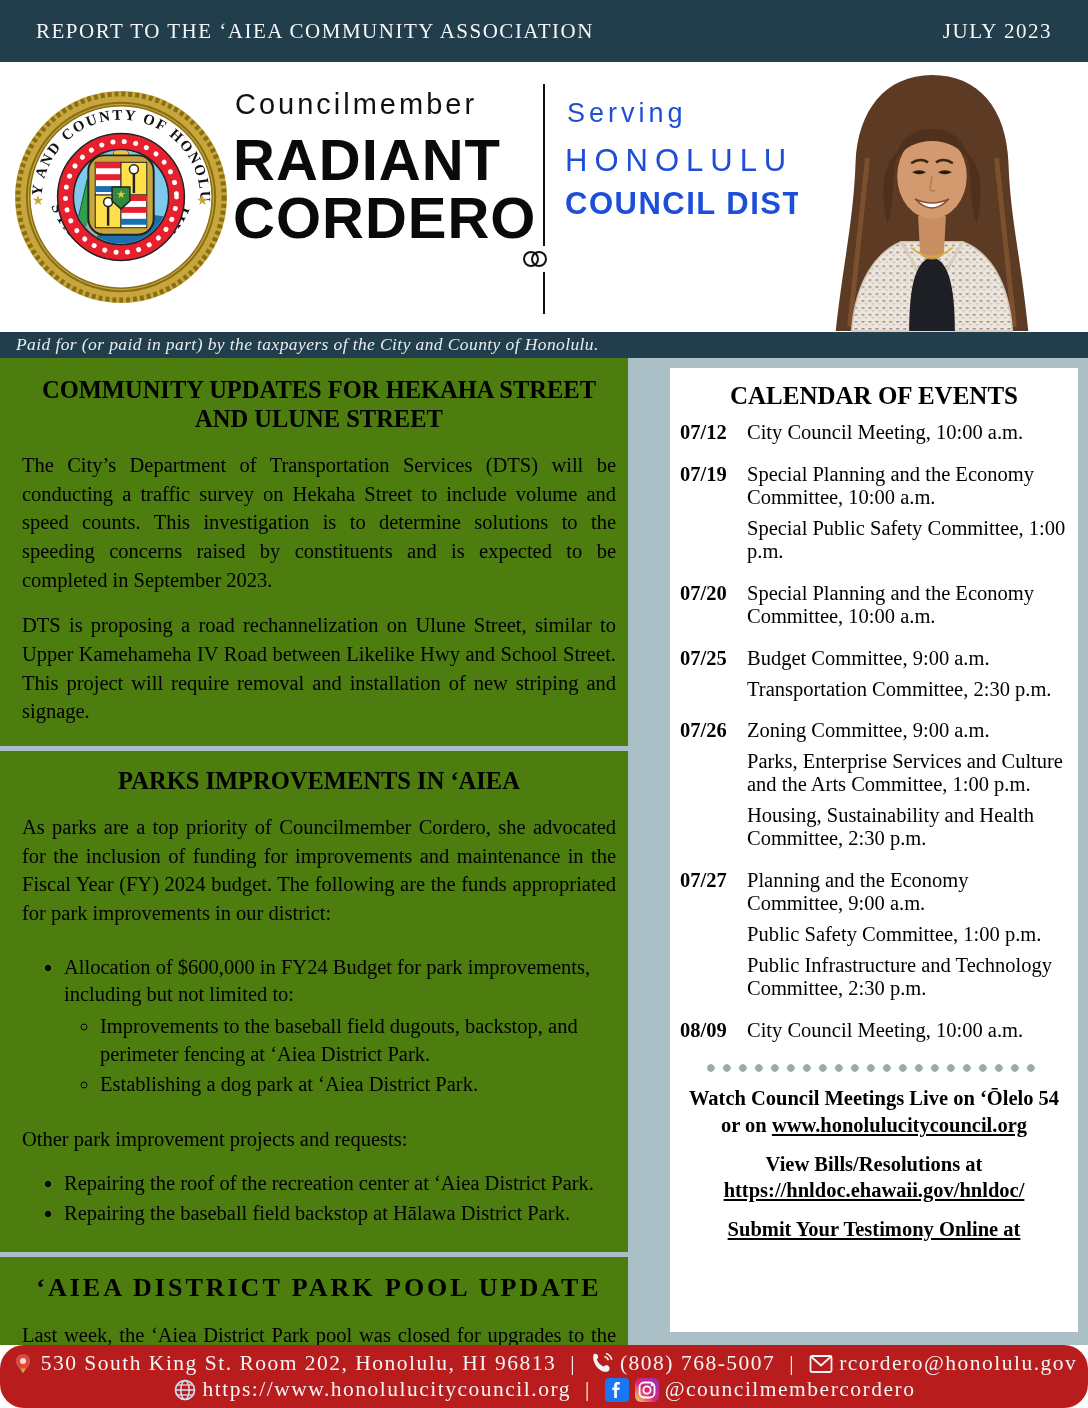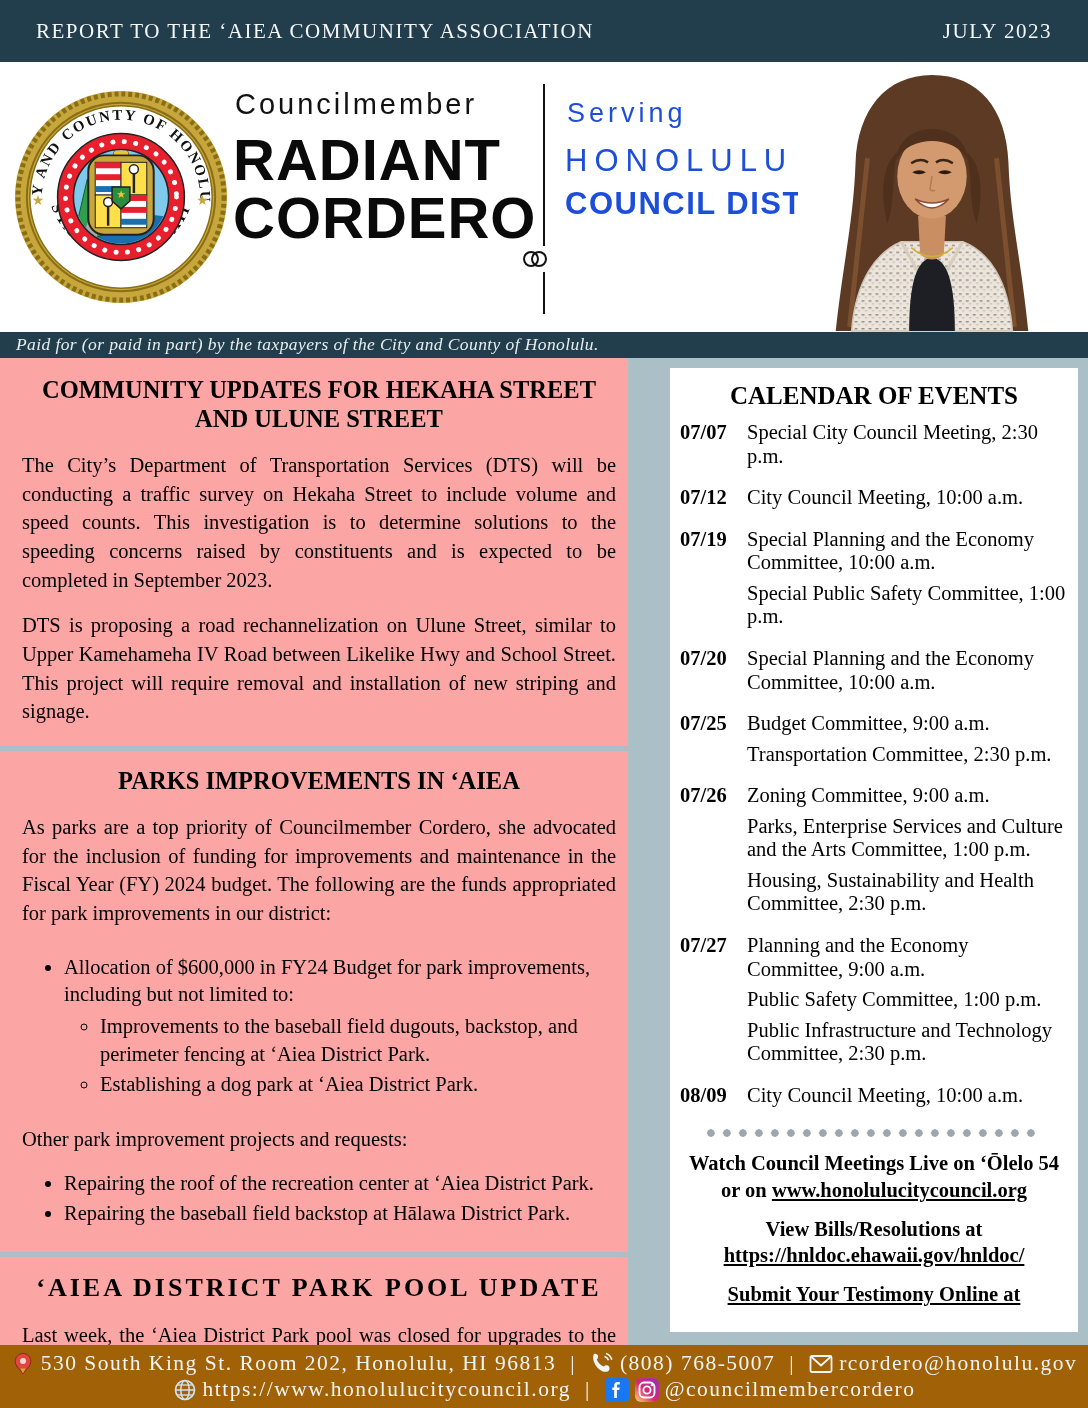--- a/index.html
+++ b/index.html
@@ -28,21 +28,21 @@
   .photo{position:absolute;right:22px;top:6px;width:268px;height:264px;}
   
   .paidbar{
     position:absolute;top:332px;left:0;width:1088px;height:26px;background:#223E4C;
     color:#e8eef0;display:flex;align-items:center;box-sizing:border-box;padding:0 0 2px 16px;
     font-style:italic;font-size:17.5px;letter-spacing:.4px;
   }
   
   .main{position:absolute;top:358px;left:0;width:1088px;height:987px;}
   .left-col{
-    position:absolute;left:0;top:0;width:628px;height:987px;background:#fca5a5;
+    position:absolute;left:0;top:0;width:628px;height:987px;background:#4d7c0f;
     box-sizing:border-box;padding:2px 12px 0 22px;
   }
   .left-col h2{
     font-size:24.5px;line-height:1.18;text-align:center;margin:16px 6px 0;
     font-weight:bold;
   }
   .left-col h2.spaced{letter-spacing:3px;font-size:26px;}
   .left-col p{font-size:20.5px;line-height:1.4;text-align:justify;margin:17px 0 0;}
   .rule{
     border:none;border-top:5px solid #ADBFC6;margin:20px -12px 0 -22px;
@@ -67,23 +67,23 @@
   .dots{
     height:10px;margin:14px auto 2px;width:86%;
     background-image:radial-gradient(circle 3.6px at 5px 5px,#9CA8AD 3.5px,transparent 4px);
     background-size:16px 10px;background-repeat:repeat-x;background-position:center;
   }
   .cal-note{text-align:center;font-weight:bold;font-size:20.5px;line-height:1.3;margin:12px 2px 0;}
   .cal-note .u{text-decoration:underline;}
   .cal-note .blk{display:block;}
   
   .footer{
-    position:absolute;left:0;top:1345px;width:1088px;height:63px;background:#a16207;
+    position:absolute;left:0;top:1345px;width:1088px;height:63px;background:#b91c1c;
     color:#f2f5f6;font-size:21.5px;letter-spacing:1.5px;
-    display:flex;flex-direction:column;align-items:center;justify-content:center;gap:1px;
+    display:flex;flex-direction:column;align-items:center;justify-content:center;gap:1px;border-radius:24px;
   }
   .fline{display:flex;align-items:center;gap:10px;white-space:nowrap;}
   .fitem{display:flex;align-items:center;gap:6px;}
   .ficon{width:24px;height:24px;display:inline-block;}
   .fsep{margin:0 4px;}
 </style>
 </head>
 <body>
 
 <div class="topbar">
@@ -230,26 +230,20 @@
 
     <h2 class="spaced">ʻAIEA DISTRICT PARK POOL UPDATE</h2>
     <p>Last week, the ʻAiea District Park pool was closed for upgrades to the pool pump as a part of the National Association of Energy Service Companies (NORESCO) energy savings contract.</p>
   </div>
 
   <div class="right-panel">
     <div class="cal-box">
       <div class="cal-title">CALENDAR OF EVENTS</div>
 
       <div class="cal-row">
-        <div class="cal-date">07/07</div>
-        <div class="cal-items">
-            <p>Special City Council Meeting, 2:30 p.m.</p>
-          </div>
-      </div>
-      <div class="cal-row">
         <div class="cal-date">07/12</div>
         <div class="cal-items">
             <p>City Council Meeting, 10:00 a.m.</p>
           </div>
       </div>
       <div class="cal-row">
         <div class="cal-date">07/19</div>
         <div class="cal-items">
           <p>Special Planning and the Economy Committee, 10:00 a.m.</p>
           <p>Special Public Safety Committee, 1:00 p.m.</p>

